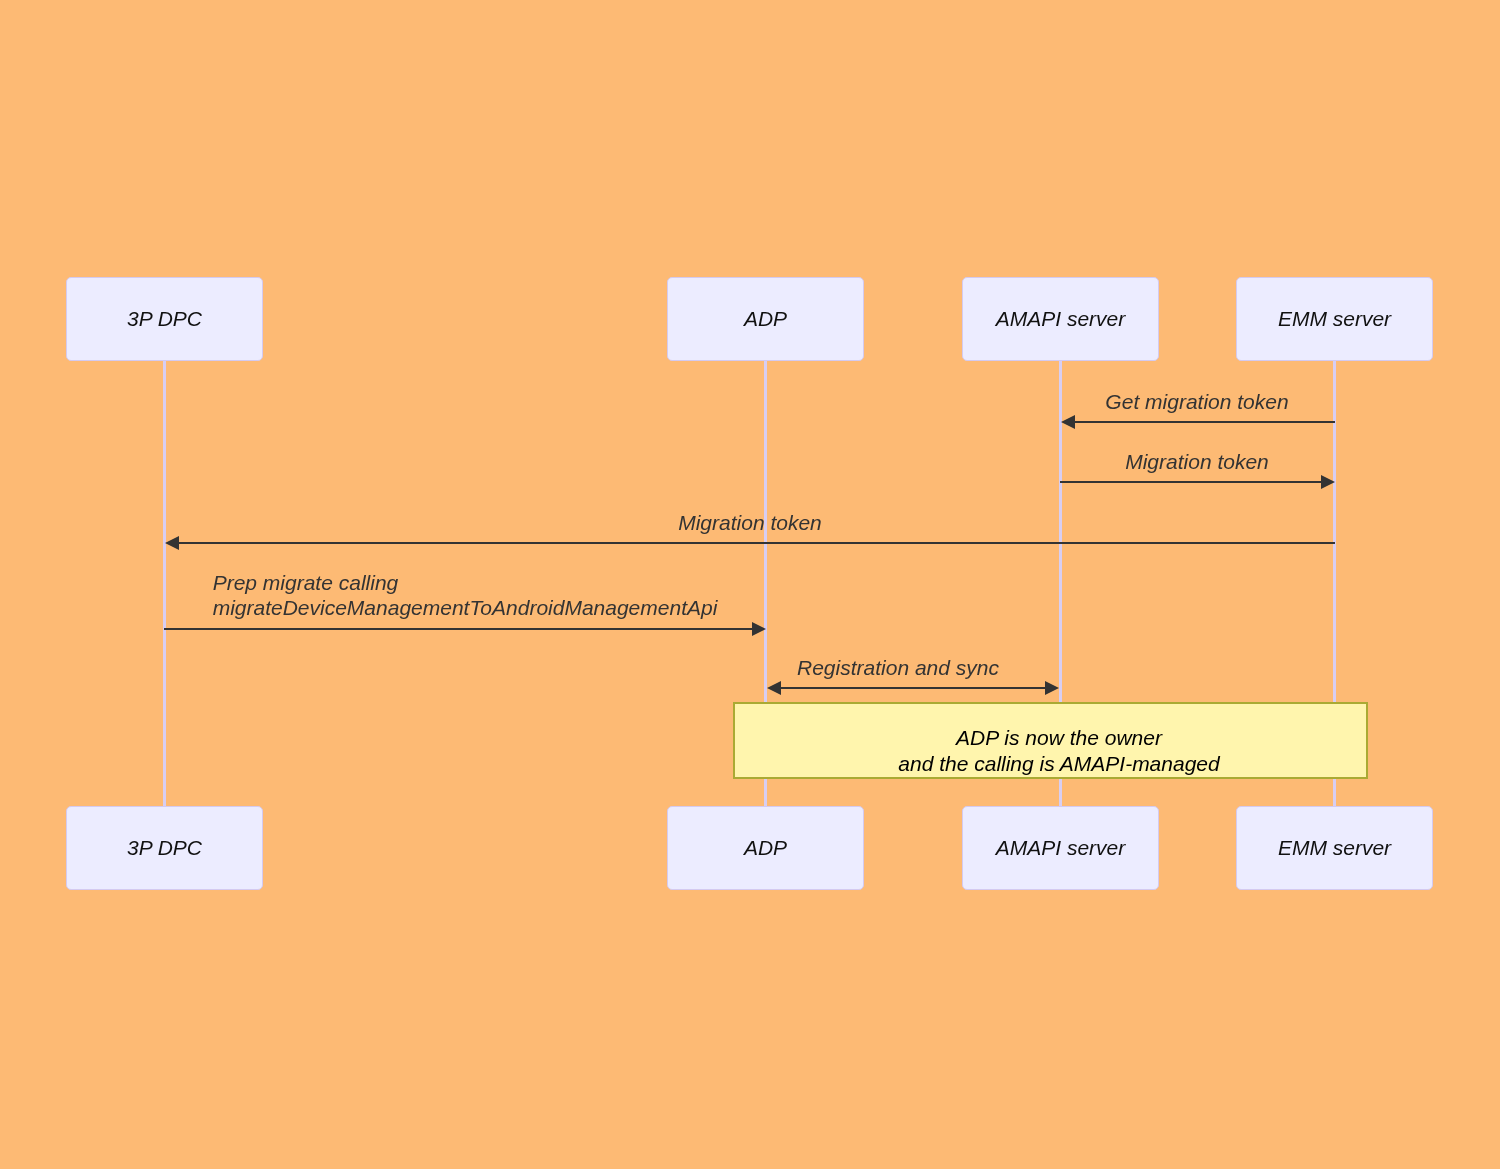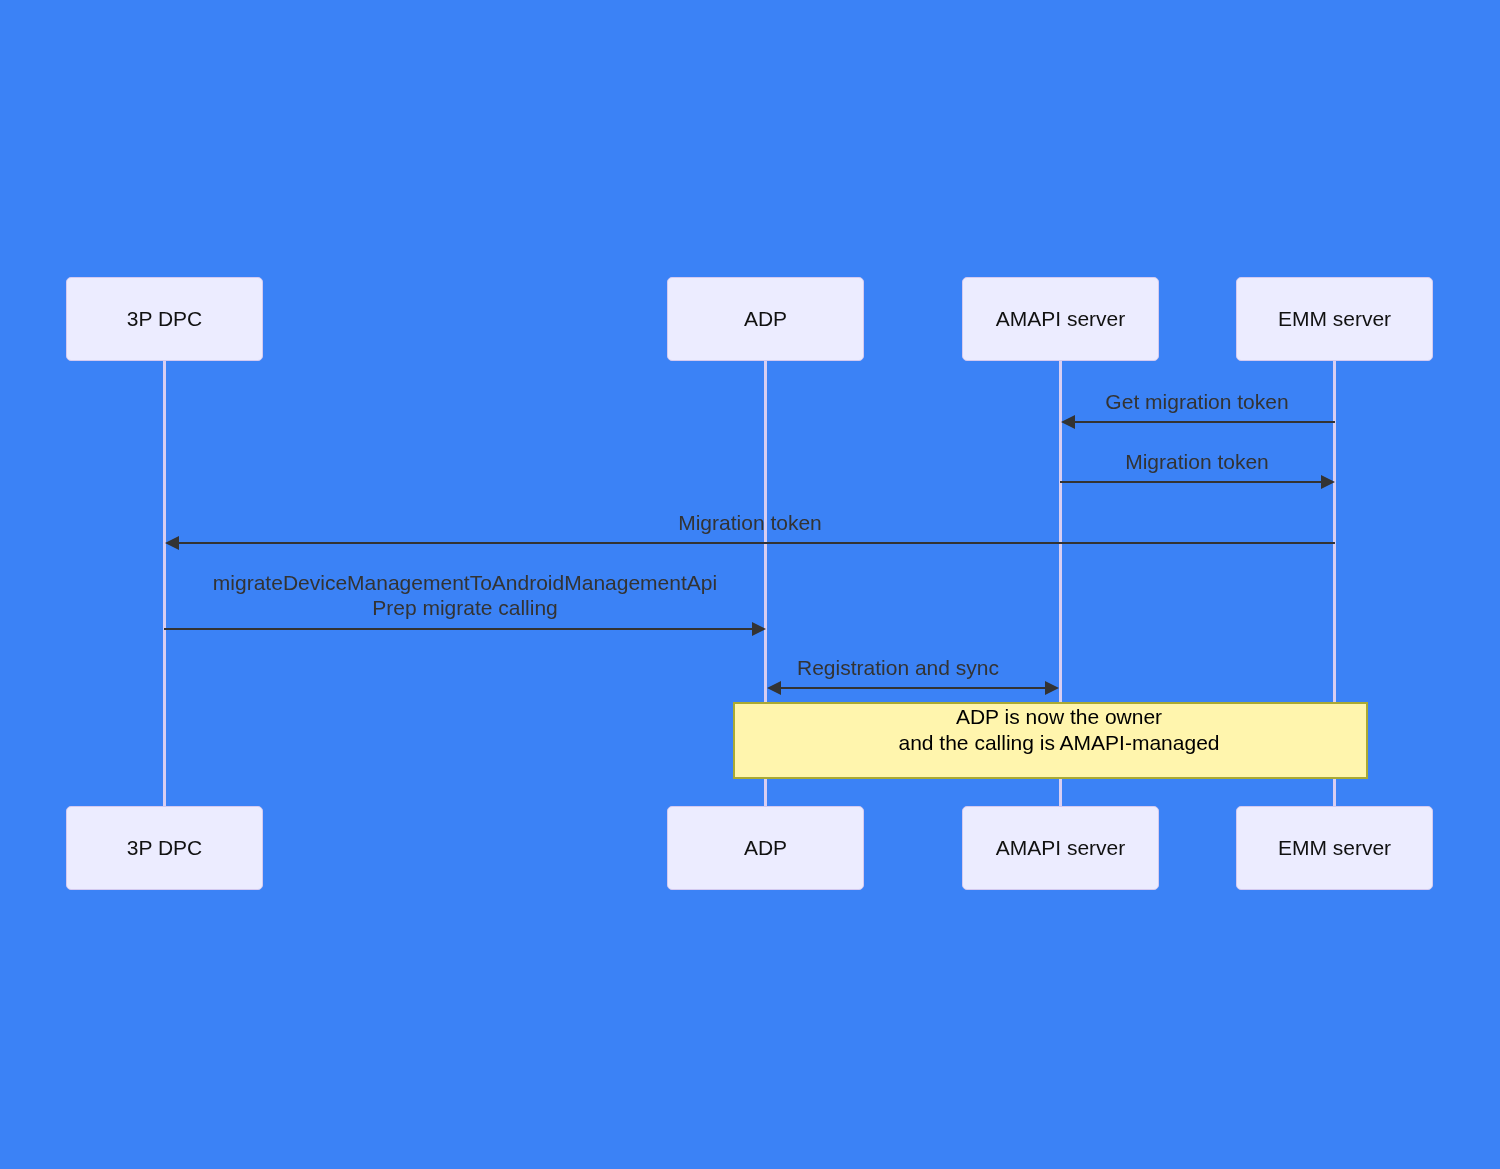--- a/index.html
+++ b/index.html
@@ -1,38 +1,38 @@
 <!DOCTYPE html>
 <html><head>
 <meta charset="utf-8">
 <style>
   html,body{margin:0;padding:0;background:#ffffff;}
   .canvas{
-    position:relative;width:1500px;height:1169px;background:#3b82f6;
-    font-family:"Liberation Sans",sans-serif;overflow:hidden;
+    position:relative;width:1500px;height:1169px;background:#fdba74;
+    font-family:"Liberation Sans",sans-serif;overflow:hidden;font-style:italic;
   }
   .lifeline{position:absolute;top:361px;height:445px;width:3px;background:#d8cef2;}
   .actor{
     position:absolute;width:197px;height:84px;background:#ececff;
     border:1.5px solid #d4caf0;border-radius:5px;box-sizing:border-box;
     display:flex;align-items:center;justify-content:center;
     font-size:21px;color:#111111;
   }
   .msg-label{
     position:absolute;transform:translateX(-50%);
-    font-size:21px;color:#333333;white-space:nowrap;text-align:center;line-height:25px;
+    font-size:21px;color:#333333;white-space:nowrap;text-align:left;line-height:25px;
   }
   .arrow-line{position:absolute;height:2px;background:#333333;}
   .arrow-head{position:absolute;width:0;height:0;border-top:7px solid transparent;border-bottom:7px solid transparent;}
   .arrow-head.left{border-right:14px solid #333333;}
   .arrow-head.right{border-left:14px solid #333333;}
   .note{
     position:absolute;left:733px;top:702px;width:635px;height:77px;
     background:#fff5ad;border:2px solid #aaaa33;box-sizing:border-box;
-    display:flex;flex-direction:column;align-items:center;justify-content:flex-start;
+    display:flex;flex-direction:column;align-items:center;justify-content:flex-end;
     font-size:21px;color:#000000;line-height:26px;text-align:center;padding-left:17px;
   }
 </style>
 </head>
 <body>
 
 <div class="canvas">
 
   <div class="lifeline" style="left:163px;"></div>
   <div class="lifeline" style="left:764px;"></div>
@@ -58,22 +58,22 @@
 
   <div class="msg-label" style="left:1197px;top:449px;">Migration token</div>
   <div class="arrow-line" style="left:1060px;top:481px;width:263px;"></div>
   <div class="arrow-head right" style="left:1321px;top:475px;"></div>
 
   <div class="msg-label" style="left:750px;top:510px;">Migration token</div>
   <div class="arrow-line" style="left:177px;top:542px;width:1158px;"></div>
   <div class="arrow-head left" style="left:165px;top:536px;"></div>
 
   <div class="msg-label" style="left:465px;top:570px;">
+    <div>Prep migrate calling</div>
     <div>migrateDeviceManagementToAndroidManagementApi</div>
-    <div>Prep migrate calling</div>
   </div>
   <div class="arrow-line" style="left:164px;top:628px;width:590px;"></div>
   <div class="arrow-head right" style="left:752px;top:622px;"></div>
 
   <div class="msg-label" style="left:898px;top:655px;">Registration and sync</div>
   <div class="arrow-line" style="left:779px;top:687px;width:268px;"></div>
   <div class="arrow-head left" style="left:767px;top:681px;"></div>
   <div class="arrow-head right" style="left:1045px;top:681px;"></div>
 
   <div class="note">

